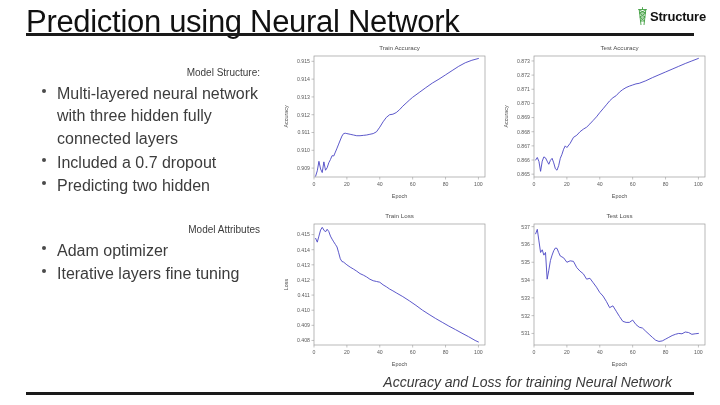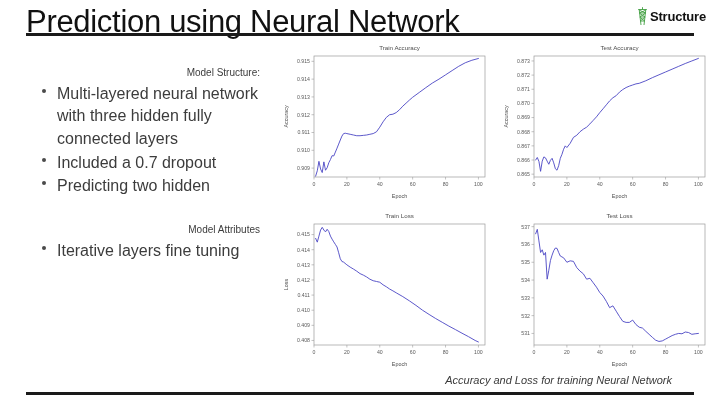--- a/index.html
+++ b/index.html
@@ -53,21 +53,21 @@
     width: 668px;
     height: 3px;
     background: #1a1a1a;
   }
 
   
   #footer-caption {
     position: absolute;
     right: 48px;
     top: 374px;
-    font-size: 11px;
+    font-size: 14px;
     font-style: italic;
     color: #3a3a3a;
     white-space: nowrap;
   }
   #footer-rule {
     position: absolute;
     left: 26px;
     top: 392px;
     width: 668px;
     height: 3px;
@@ -194,20 +194,21 @@
   <ul class="bullets">
     <li><span class="bullet-dot"></span><span>Multi-layered neural network with three hidden fully connected layers</span></li>
     <li><span class="bullet-dot"></span><span>Included a 0.7 dropout</span></li>
     <li><span class="bullet-dot"></span><span>Predicting two hidden</span></li>
   </ul>
 </div>
 
 <div class="text-block" id="block-attributes">
   <div class="block-heading">Model Attributes</div>
   <ul class="bullets">
+    <li><span class="bullet-dot"></span><span>Adam optimizer</span></li>
     <li><span class="bullet-dot"></span><span>Iterative layers fine tuning</span></li>
   </ul>
 </div>
 
 <div class="chart-panel" id="chart-train-accuracy">
     <svg width="215" height="163" viewBox="0 0 215 163">
       <text x="121.5" y="10" class="ch-title">Train Accuracy</text>
       <rect x="36" y="16" width="171" height="121" class="ch-spine"></rect>
       <line x1="33.5" y1="128.10294117646964" x2="36" y2="128.10294117646964" class="ch-tickmark"></line>
       <text x="32" y="130.00294117646965" class="ch-tick y">0.909</text>

